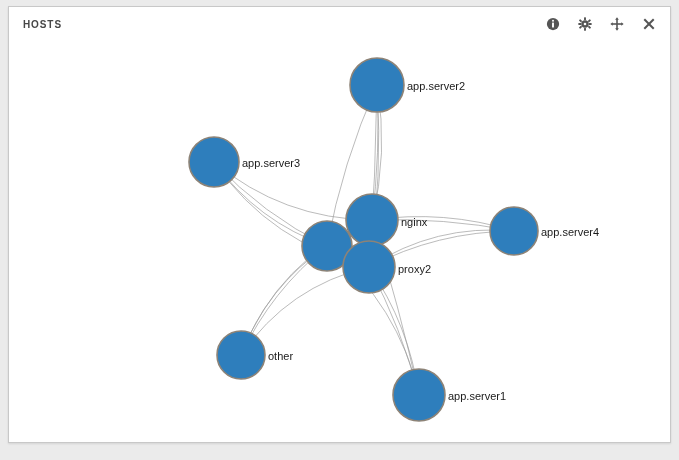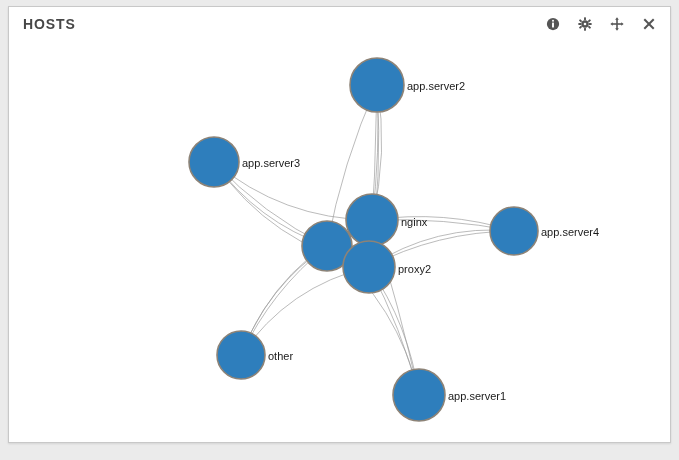--- a/index.html
+++ b/index.html
@@ -33,21 +33,21 @@
     right: 0;
     height: 34px;
     background: #ffffff;
     display: flex;
     align-items: center;
     justify-content: space-between;
     padding: 0 14px 0 14px;
     box-sizing: border-box;
   }
   #panel-title {
-    font-size: 14px;
+    font-size: 10px;
     font-weight: bold;
     color: #474747;
     letter-spacing: 0.9px;
     font-family: "Liberation Sans", sans-serif;
     user-select: none;
   }
   #header-actions {
     display: flex;
     align-items: center;
     gap: 17px;

